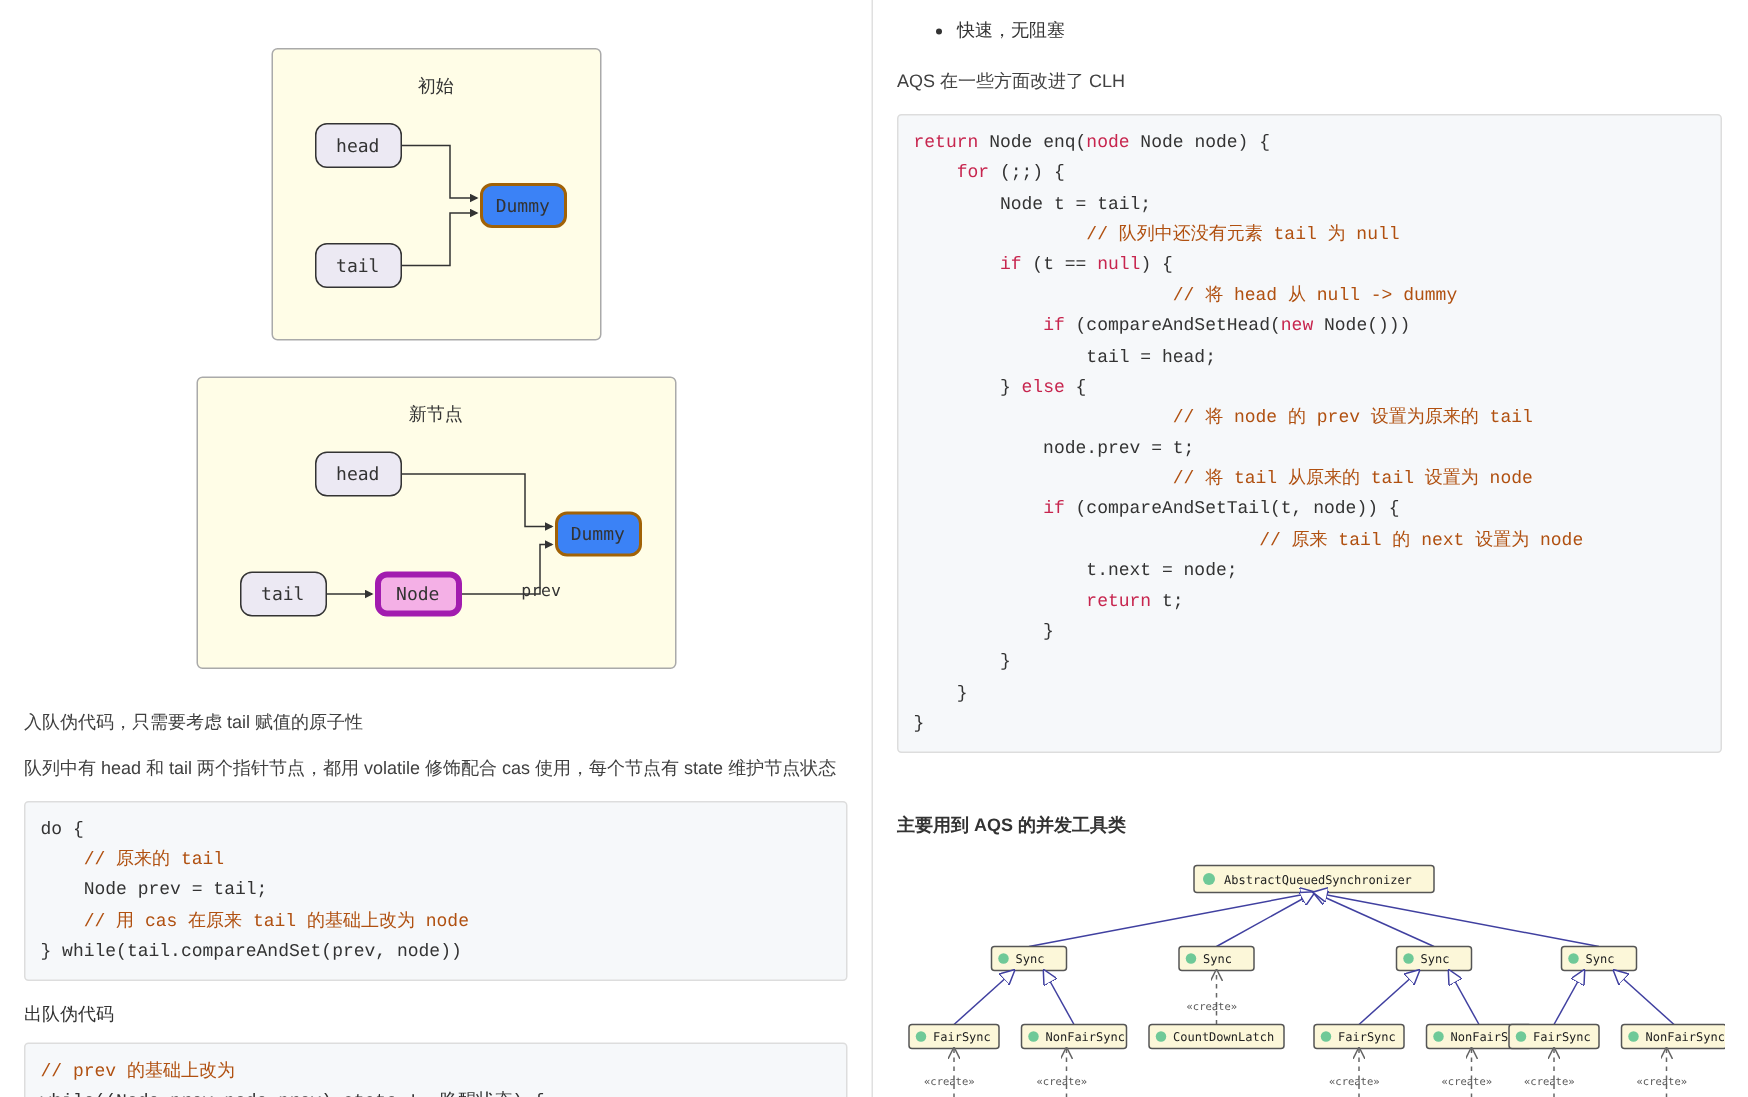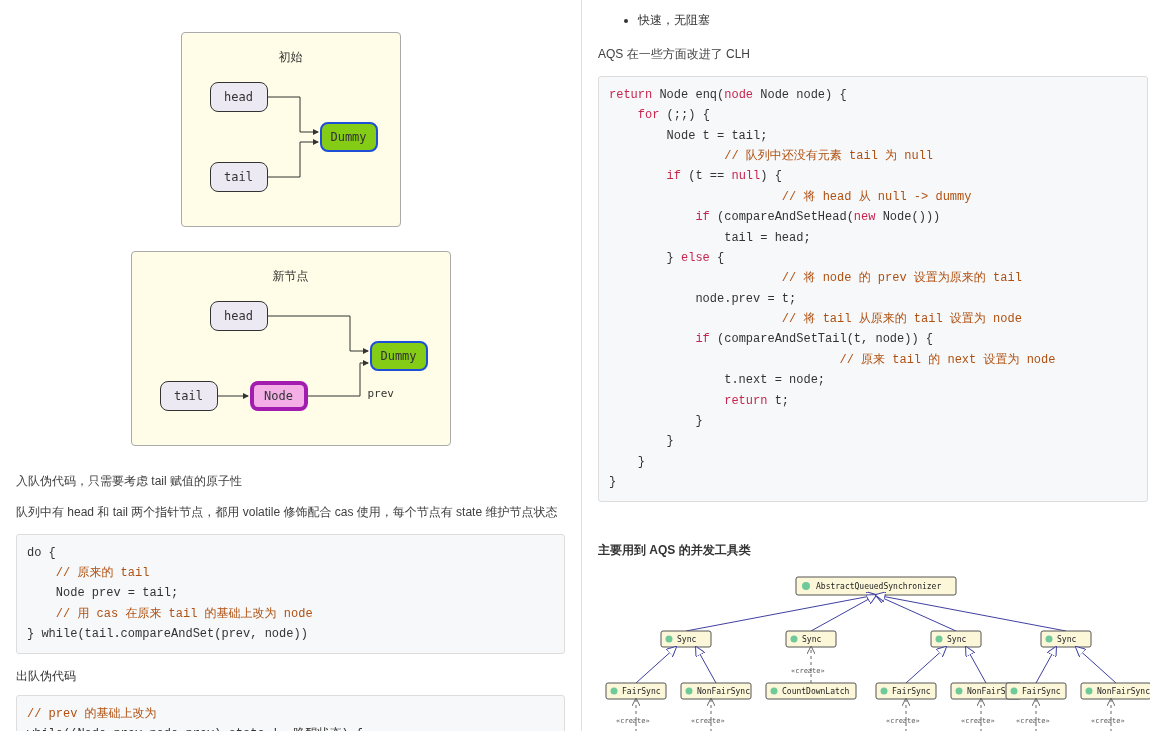--- a/index.html
+++ b/index.html
@@ -6,21 +6,21 @@
 body { font-family: -apple-system, "Helvetica Neue", Arial, sans-serif; font-size: 12px; color: #333; background: #fff; width: 1165px; }
 .page { display: flex; }
 .col { width: 582px; padding: 8px 14px; }
 .col-left { border-right: 1px solid #e0e0e0; }
 .diagram-wrap { display: flex; justify-content: center; margin: 24px 0; }
 .diagram-box { background: #fffde7; border: 1px solid #aaa; border-radius: 4px; padding: 16px 28px 24px 28px; position: relative; display: inline-block; }
 .diagram-title { text-align: center; font-size: 12px; color: #333; margin-bottom: 16px; }
 .node-slot { width: 58px; height: 30px; border-radius: 8px; display: flex; align-items: center; justify-content: center; font-family: Consolas, monospace; font-size: 12px; }
 .gray-node { background: #ece9f3; border: 1px solid #333; }
 .pink-node { background: #f4b0e6; border: 4px solid #a21caf; }
-.pink-node-strong { background: #84cc16; border: 2px solid #1d4ed8; }
+.pink-node-strong { background: #3b82f6; border: 2px solid #a16207; }
 svg.connectors { position: absolute; left: 0; top: 0; pointer-events: none; }
 p.body-text { font-size: 12px; line-height: 1.9; margin: 8px 2px; color: #404040; }
 .code-block { background: #f6f8fa; border: 1px solid #ddd; border-radius: 3px; padding: 8px 10px; margin: 10px 2px; font-family: Consolas, "Courier New", monospace; font-size: 12px; line-height: 1.7; white-space: pre; overflow-x: auto; color: #333; }
 .code-block .cm { color: #b05010; }
 .code-block .kw { color: #c7254e; }
 .section-label { font-size: 12px; margin: 14px 2px 6px 2px; }
 ul.bullets { margin: 4px 0 14px 42px; font-size: 12px; font-family: Liberation Serif, serif; }
 ul.bullets li { margin: 2px 0; }
 h3.sect-h3 { font-size: 12px; font-weight: bold; margin: 40px 2px 14px 2px; }
 .aqs-diagram { margin: 10px 0; }
@@ -56,21 +56,21 @@
   </div>
 
   <div class="diagram-wrap">
     <div class="diagram-box" style="width:320px;">
       <div class="diagram-title">新节点</div>
       <div style="position:relative; height:120px;">
         <div class="node-slot gray-node" style="position:absolute; left:50px; top:0;">head</div>
         <div class="node-slot gray-node" style="position:absolute; left:0; top:80px;">tail</div>
         <div class="node-slot pink-node" style="position:absolute; left:90px; top:80px;">Node</div>
         <div class="node-slot pink-node-strong" style="position:absolute; left:210px; top:40px;">Dummy</div>
-        <div style="position:absolute; left:176px; top:86px; font-family: Consolas, monospace; font-size:11px;padding-left:32px;">prev</div>
+        <div style="position:absolute; left:156px; top:86px; font-family: Consolas, monospace; font-size:11px;padding-left:32px;">prev</div>
         <svg class="connectors" width="320" height="120">
           <defs>
                 <marker id="ah2" markerWidth="6" markerHeight="6" refX="5" refY="3" orient="auto">
                   <path d="M0,0 L6,3 L0,6 Z" fill="#333"></path>
                 </marker>
               </defs>
           <path d="M108 15 L190 15 L190 50 L208 50" stroke="#333" fill="none" marker-end="url(#ah2)"></path>
           <path d="M58 95 L88 95" stroke="#333" fill="none" marker-end="url(#ah2)"></path>
           <path d="M148 95 L200 95 L200 62 L208 62" stroke="#333" fill="none" marker-end="url(#ah2)"></path>
         </svg>

